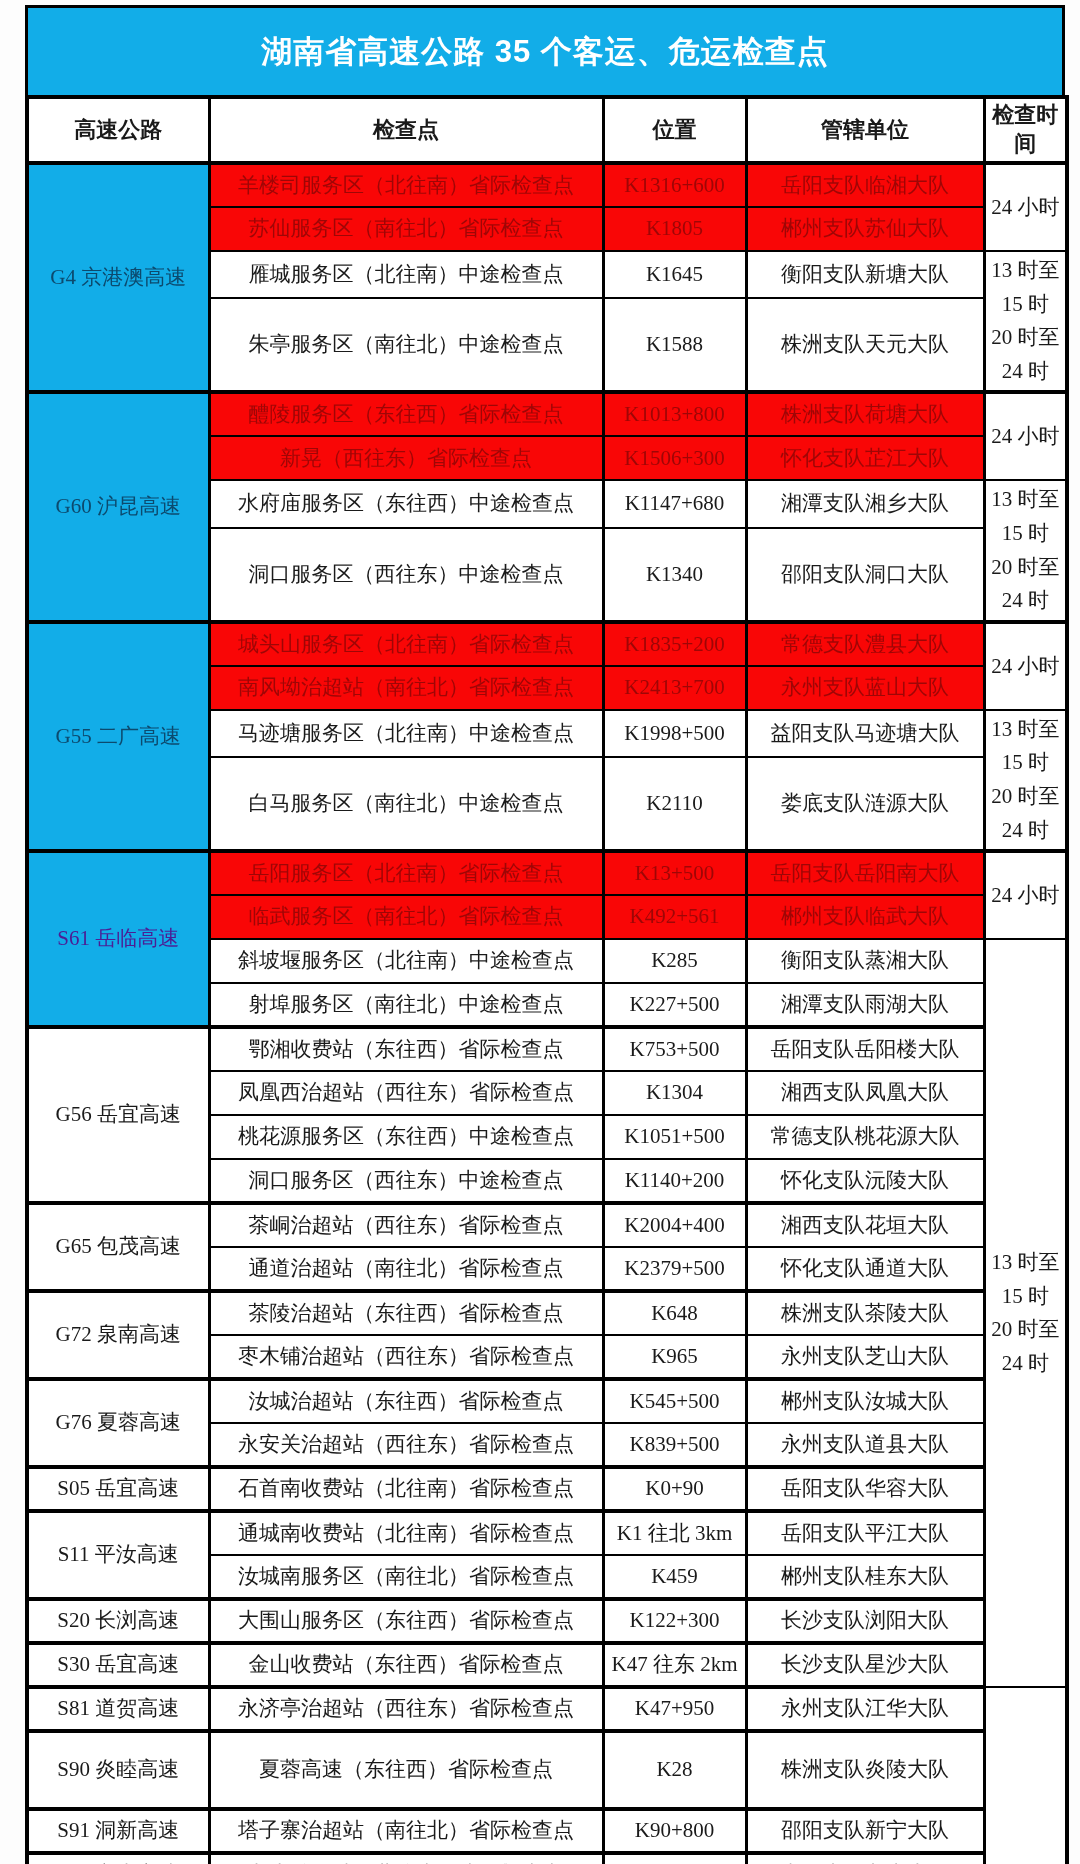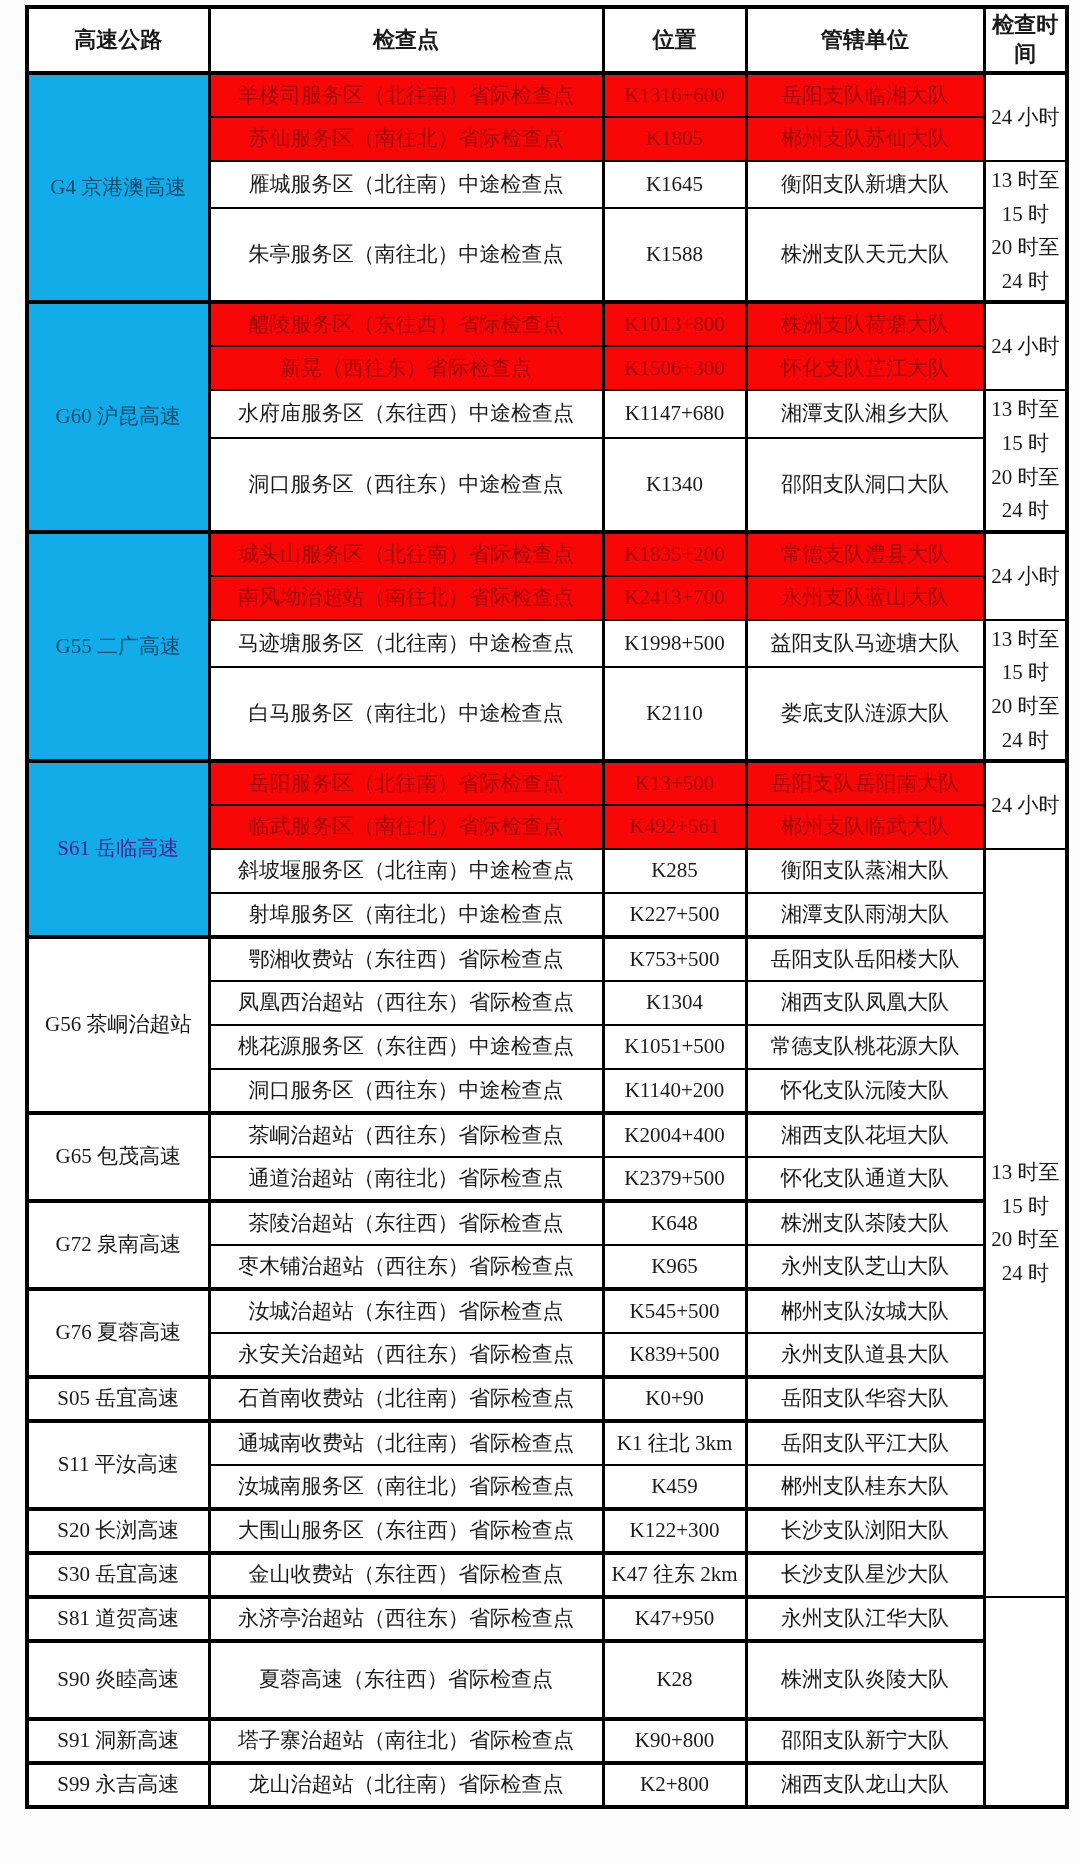--- a/index.html
+++ b/index.html
@@ -46,20 +46,21 @@
   tbody tr.group-start td{border-top-width:4px}
   td.col-highway.cyan{background:var(--accent);color:#0c4a6e}
   td.col-highway.cyan-white{background:var(--accent);color:#4c1d95}
   td.alert{background:var(--alert-bg);color:var(--alert-fg)}
   td.col-time div{line-height:1.6}
 </style>
 </head>
 <body>
 
 <div class="page">
+  <div class="title-bar">湖南省高速公路 35 个客运、危运检查点</div>
   <table class="cp">
     <colgroup>
       <col class="c-highway">
         <col class="c-checkpoint">
         <col class="c-location">
         <col class="c-unit">
         <col class="c-time">
     </colgroup>
     <thead>
       <tr>
@@ -177,21 +178,21 @@
             <div>20 时至</div>
             <div>24 时</div>
           </td>
         </tr>
         <tr>
           <td class="col-checkpoint">射埠服务区（南往北）中途检查点</td>
           <td class="col-location">K227+500</td>
           <td class="col-unit">湘潭支队雨湖大队</td>
         </tr>
         <tr class="group-start">
-          <td class="col-highway plain" rowspan="4">G56 茶峒治超站</td>
+          <td class="col-highway plain" rowspan="4">G56 岳宜高速</td>
           <td class="col-checkpoint">鄂湘收费站（东往西）省际检查点</td>
           <td class="col-location">K753+500</td>
           <td class="col-unit">岳阳支队岳阳楼大队</td>
         </tr>
         <tr>
           <td class="col-checkpoint">凤凰西治超站（西往东）省际检查点</td>
           <td class="col-location">K1304</td>
           <td class="col-unit">湘西支队凤凰大队</td>
         </tr>
         <tr>

